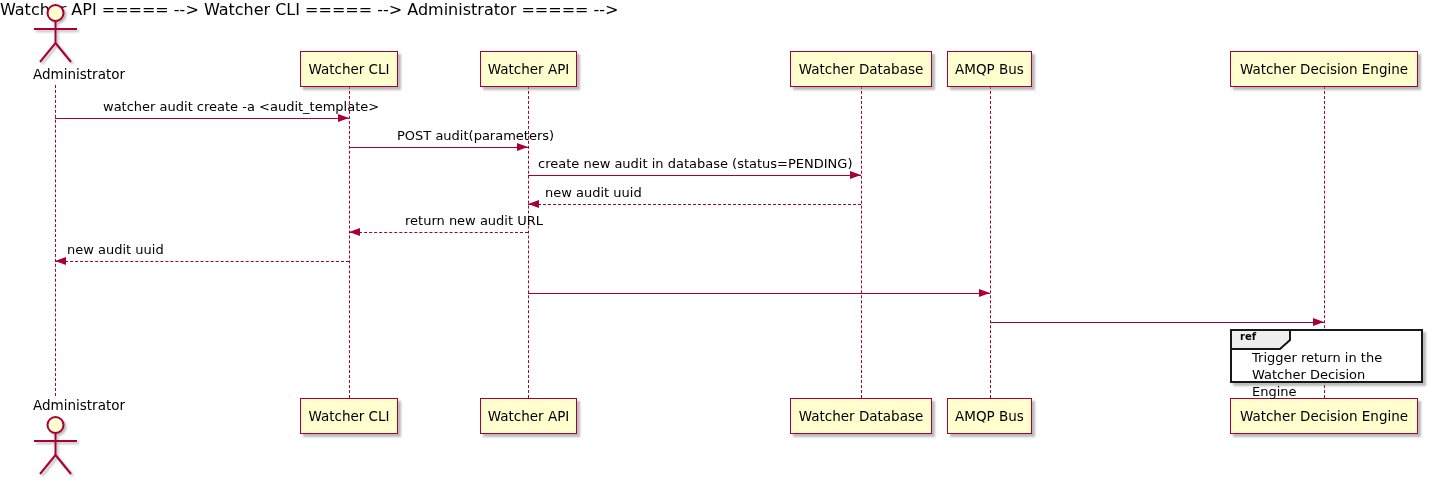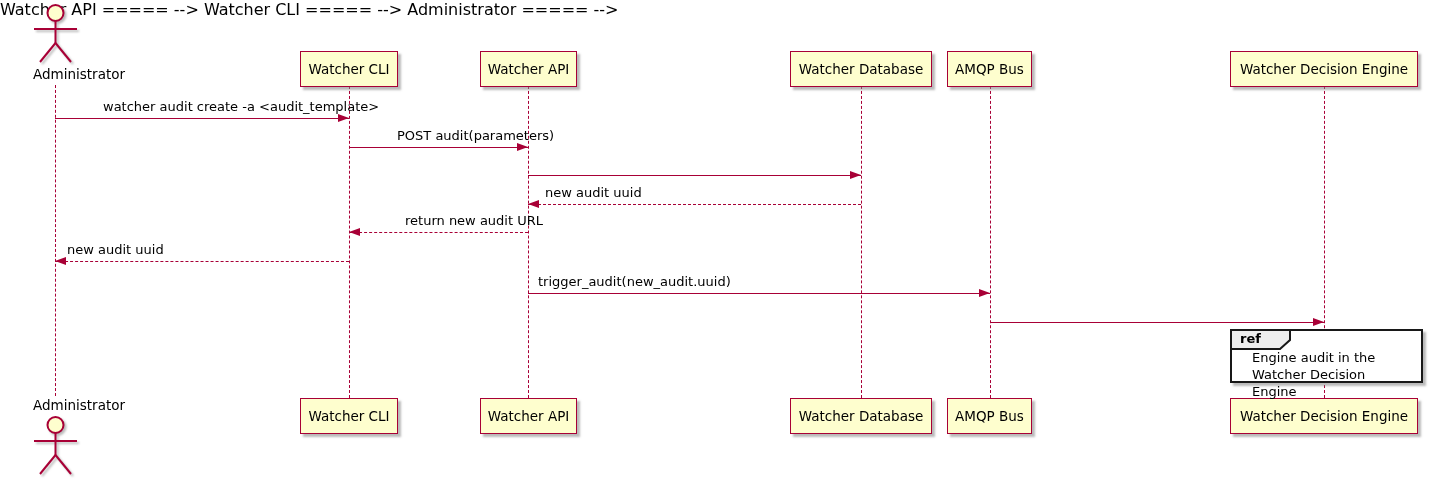--- a/index.html
+++ b/index.html
@@ -37,21 +37,21 @@
     border-top:4.5px solid transparent; border-bottom:4.5px solid transparent;
     border-right:11px solid #A80036;
   }
   .ref-frame {
     position:absolute; box-sizing:border-box; background:#ffffff;
     border:2px solid #181818;
     box-shadow:3px 3px 2px rgba(130,130,130,.55);
   }
   .ref-tab { position:absolute; top:-2px; left:-2px; }
   .ref-tab-label {
-    position:absolute; top:0; left:8px; font-weight:bold; font-size:13px;
+    position:absolute; top:0; left:8px; font-weight:bold; font-size:10px;
   }
   .ref-body {
     margin-top:17px; padding:1px 8px 2px 20px;
     font-size:13px; line-height:17px; white-space:pre-line;
   }
 </style>
 </head>
 <body>
 
 <div id="diagram">
@@ -122,50 +122,50 @@
   <div class="msg-label" style="left:65px; top:99px;margin-left:38px;">watcher audit create -a &lt;audit_template&gt;</div>
   <div class="msg-line solid" style="left:55px; top:118px; width:294px;"></div>
   <span class="arrowhead right" style="left:338px; top:114px;"></span>
 
   
   <div class="msg-label" style="left:360px; top:128px;margin-left:37px;">POST audit(parameters)</div>
   <div class="msg-line solid" style="left:349px; top:147px; width:179px;"></div>
   <span class="arrowhead right" style="left:517px; top:143px;"></span>
 
   
+  <div class="msg-label" style="left:538px; top:156px;">create new audit in database (status=PENDING)</div>
   <div class="msg-line solid" style="left:528px; top:175px; width:333px;"></div>
   <span class="arrowhead right" style="left:850px; top:171px;"></span>
 
    Watcher API ===== --&gt;
   <div class="msg-label" style="left:545px; top:185px;">new audit uuid</div>
   <div class="msg-line dashed" style="left:528px; top:204px; width:333px;"></div>
   <span class="arrowhead left" style="left:528px; top:200px;"></span>
 
    Watcher CLI ===== --&gt;
   <div class="msg-label" style="left:361px; top:213px;margin-left:44px;">return new audit URL</div>
   <div class="msg-line dashed" style="left:349px; top:232px; width:179px;"></div>
   <span class="arrowhead left" style="left:349px; top:228px;"></span>
 
    Administrator ===== --&gt;
   <div class="msg-label" style="left:67px; top:242px;">new audit uuid</div>
   <div class="msg-line dashed" style="left:55px; top:261px; width:294px;"></div>
   <span class="arrowhead left" style="left:55px; top:257px;"></span>
 
   
-  <div class="msg-label" style="left:538px; top:274px;">trigger_audit(new_audit.uuid)</div>
   <div class="msg-line solid" style="left:528px; top:293px; width:462px;"></div>
   <span class="arrowhead right" style="left:979px; top:289px;"></span>
 
   
   <div class="msg-line solid" style="left:990px; top:322px; width:334px;"></div>
   <span class="arrowhead right" style="left:1313px; top:318px;"></span>
 
   
   <div class="ref-frame" style="left:1230px; top:329px; width:193px; height:54px;">
     <svg class="ref-tab" width="62" height="21" viewBox="0 0 62 21">
       <polygon points="1,1 60,1 60,11 50,20 1,20" fill="#EEEEEE" stroke="#181818" stroke-width="2"></polygon>
     </svg>
     <span class="ref-tab-label">ref</span>
-    <div class="ref-body">Engine audit in the
+    <div class="ref-body">Trigger return in the
 Watcher Decision Engine</div>
   </div>
 
 </div>
 
 </body></html>

